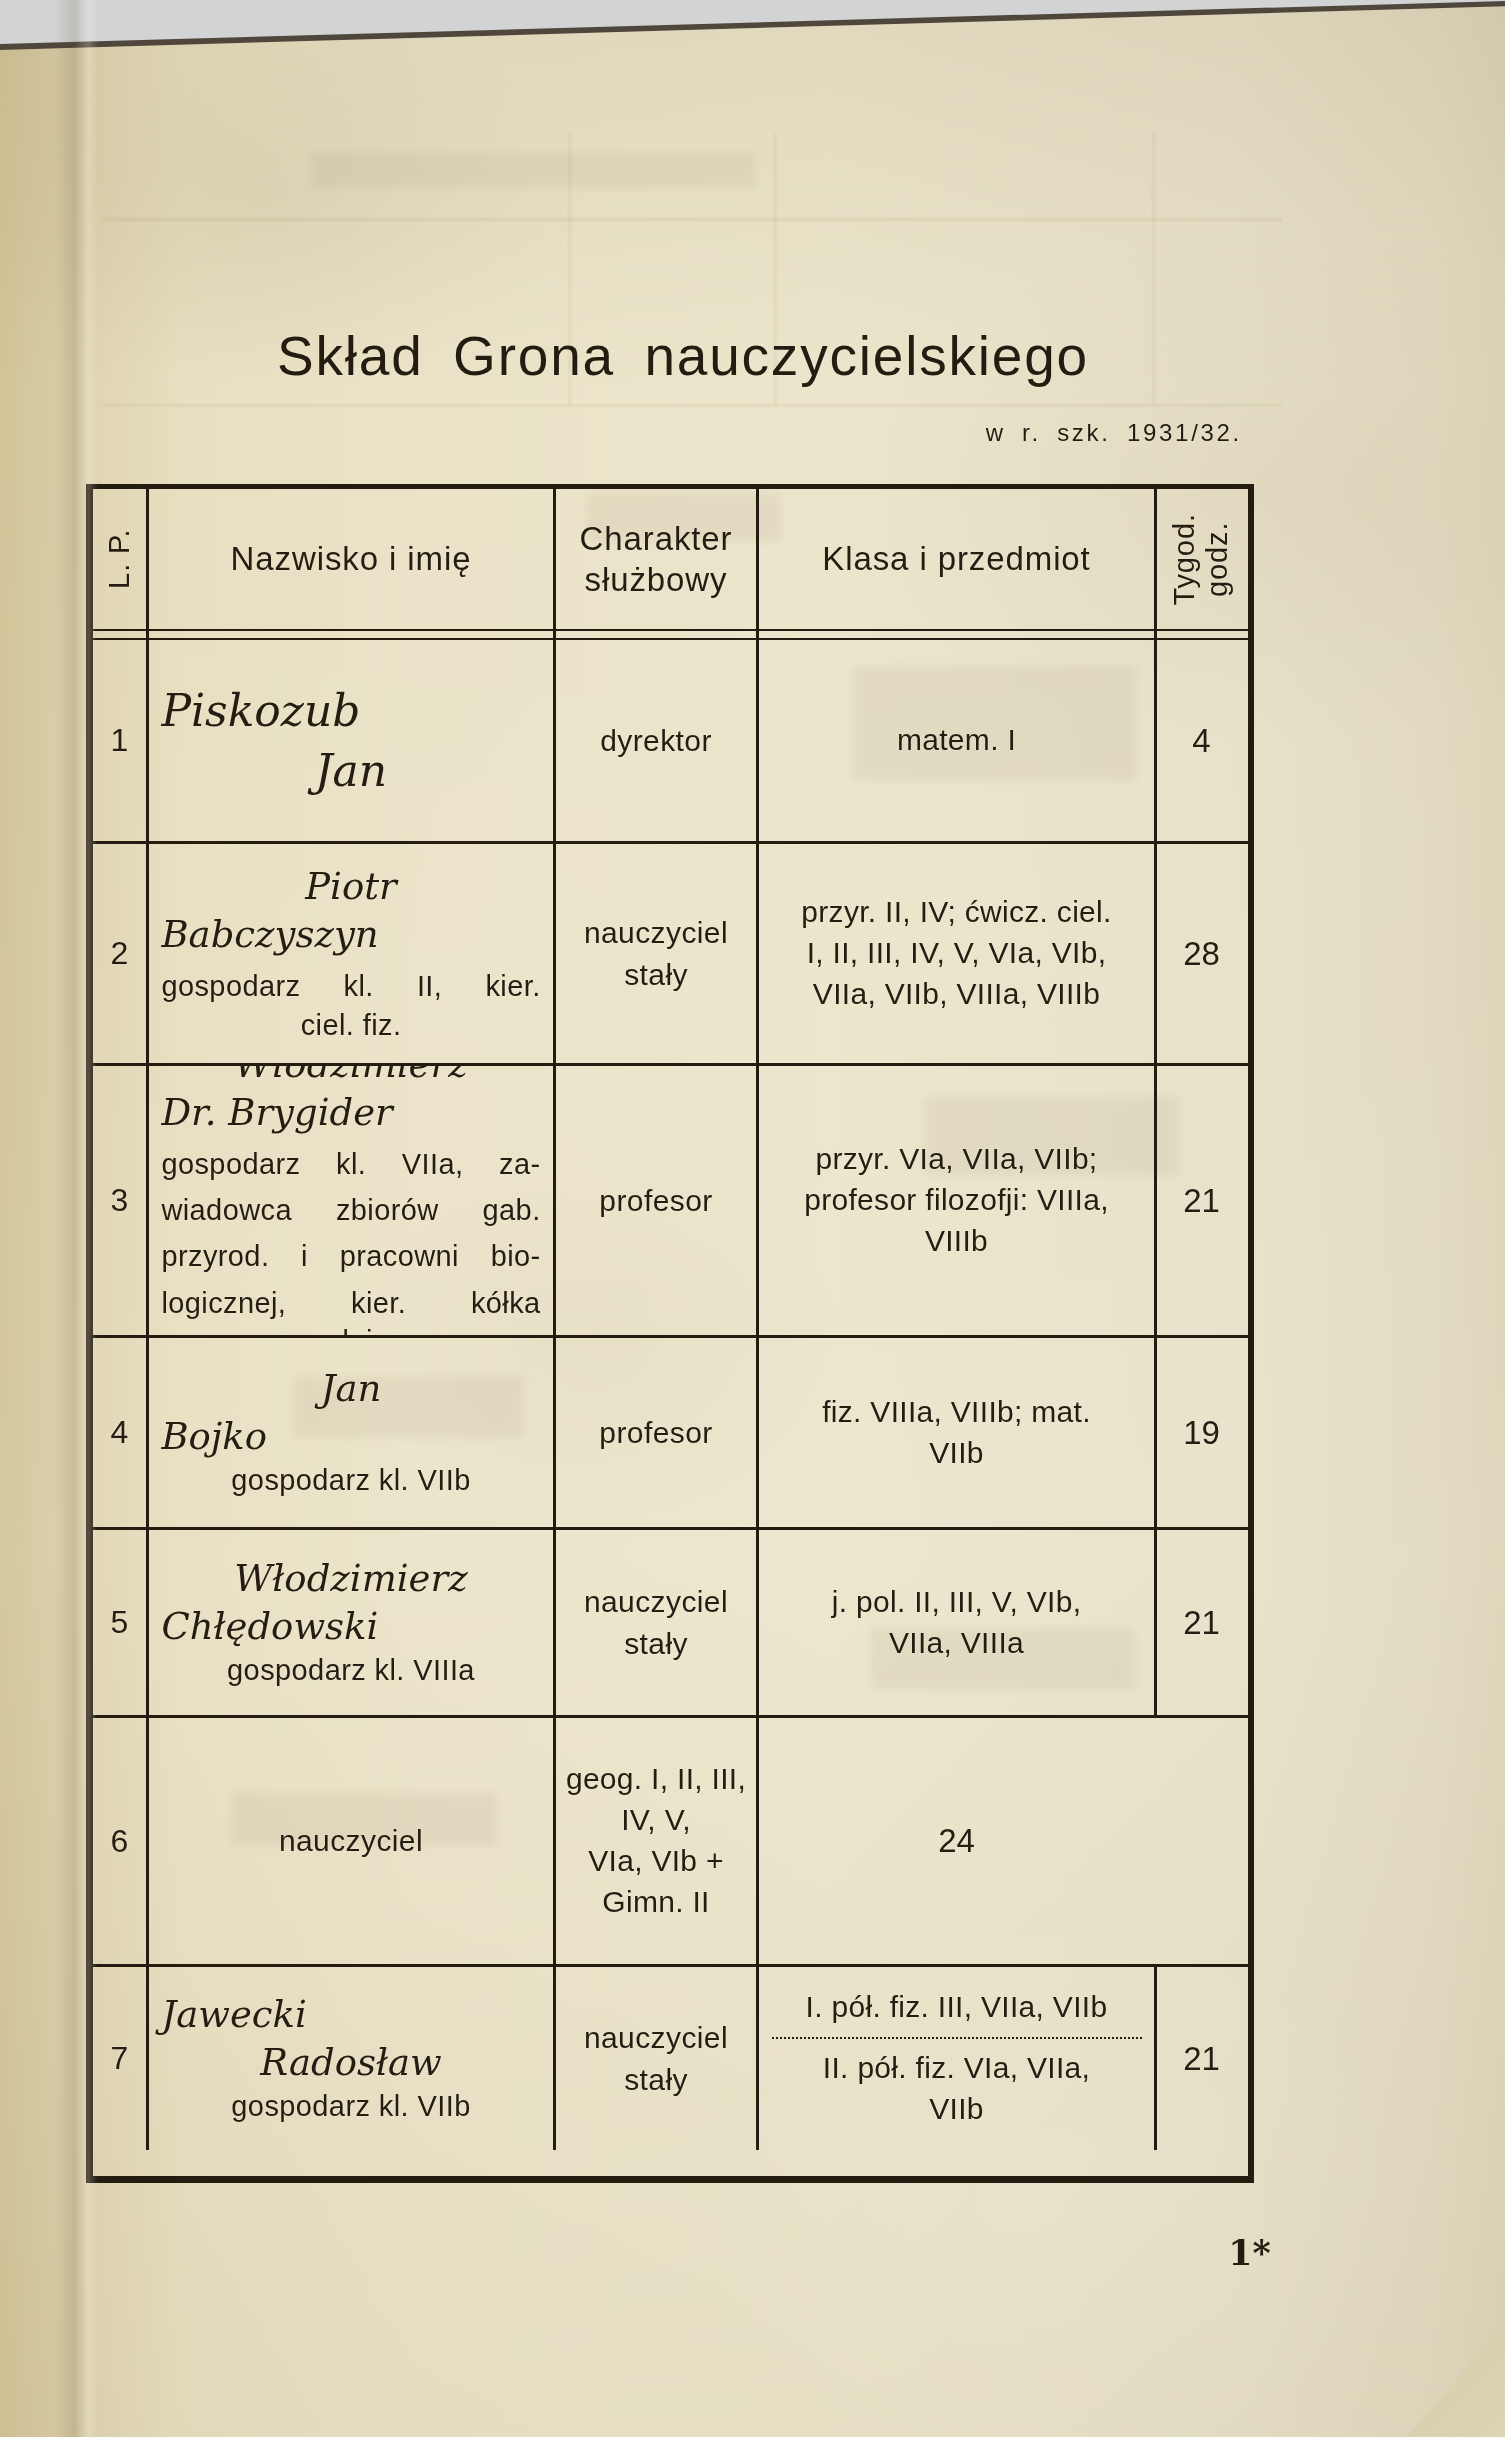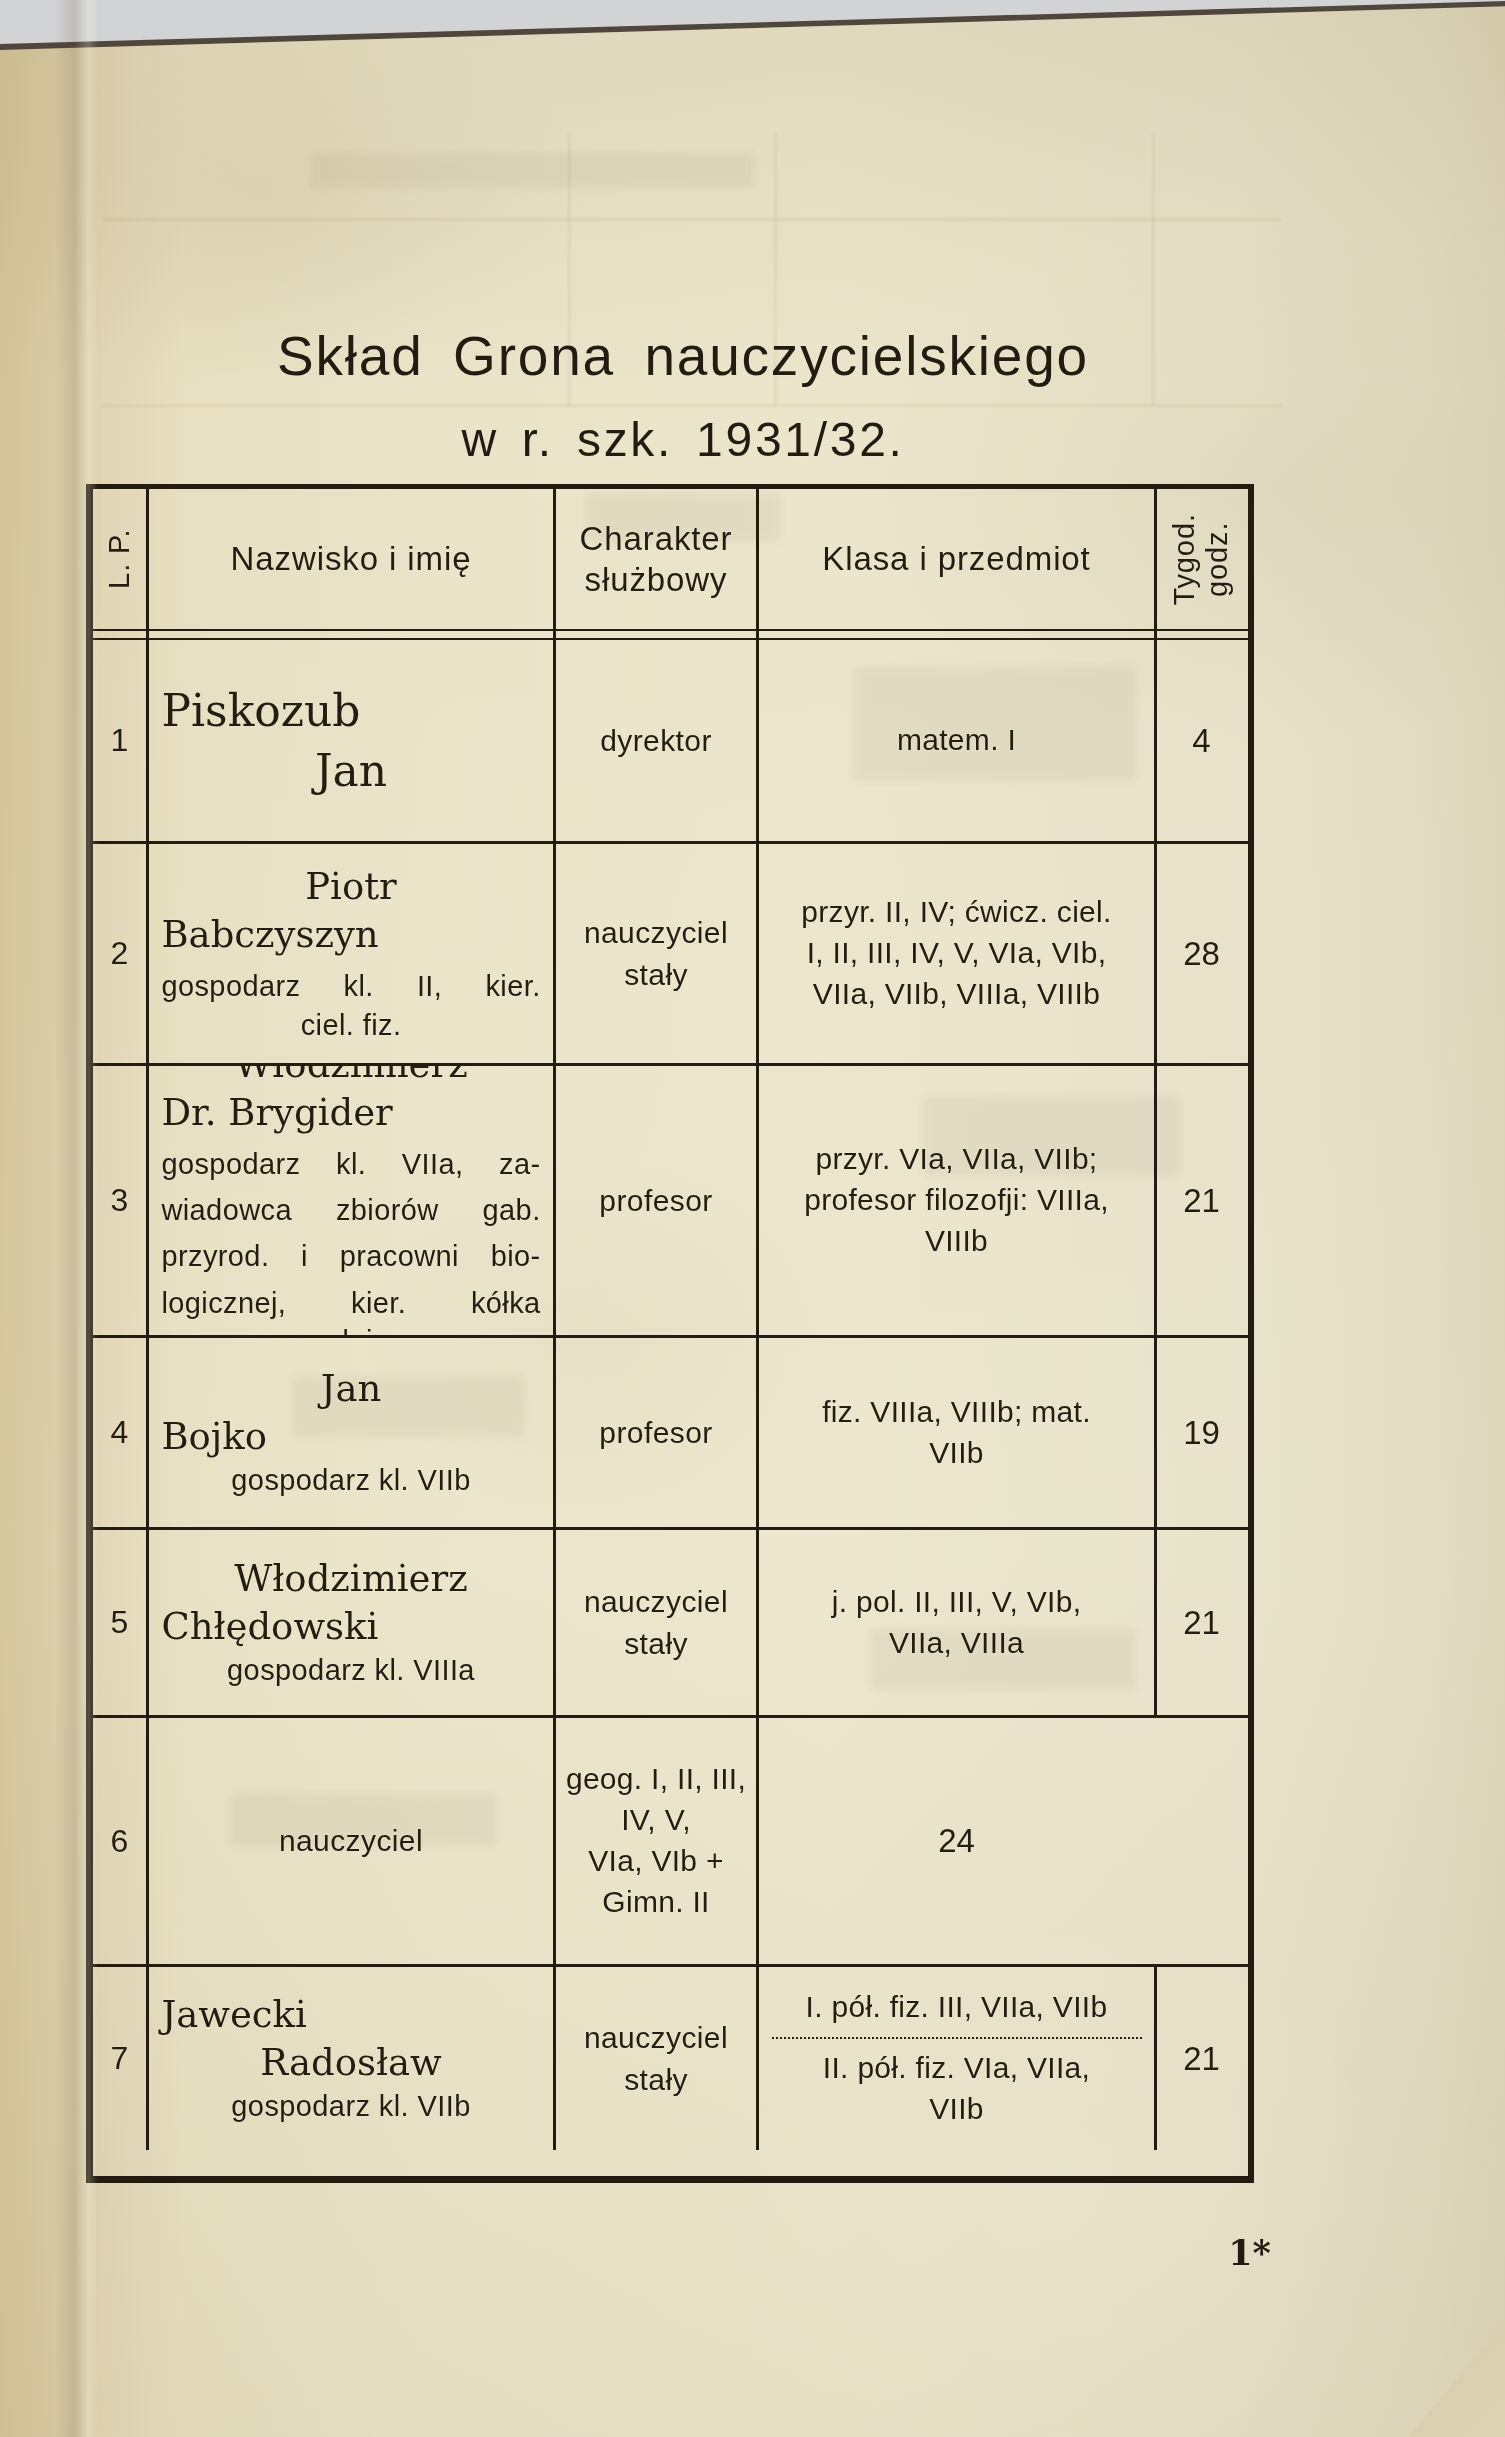--- a/index.html
+++ b/index.html
@@ -29,22 +29,22 @@
   .corner{position:absolute;right:0;bottom:0;width:142px;height:142px;z-index:6;
     clip-path:polygon(30% 100%,100% 18%,100% 100%);
     background:linear-gradient(135deg,#a6955f 0%,#cdc29b 22%,#d9cfae 55%,#ddd4b5 100%);}
   
   .gl{position:absolute;background:#8d7c54;opacity:.12;z-index:3;filter:blur(0.9px);}
   .sm{position:absolute;background:#564727;opacity:.055;filter:blur(3.5px);border-radius:5.3px;z-index:3;}
   
   .title-wrap{position:absolute;left:124px;top:324px;width:1118px;text-align:center;z-index:4;}
   .title{font-size:55px;letter-spacing:1.8px;word-spacing:12.4px;font-weight:400;
     color:#241c10;text-shadow:0 0 1.8px rgba(255,250,228,.55);}
-  .subtitle{margin-top:24px;font-size:48px;letter-spacing:2.7px;word-spacing:7px;color:#241c10;
-    text-shadow:0 0 1.8px rgba(255,250,228,.5);}
+  .subtitle{margin-top:31px;font-size:24px;letter-spacing:2.7px;word-spacing:7px;color:#241c10;
+    text-shadow:0 0 1.8px rgba(255,250,228,.5);text-align:right;}
   
   .table{position:absolute;left:86px;top:484px;width:1168px;height:1699px;z-index:4;
     box-sizing:border-box;border:solid #241c10;border-width:5.3px 6.2px 7px 7px;}
   .trow{display:grid;grid-template-columns:53px 407px 203px 398px 92px;box-sizing:border-box;}
   .cell{box-sizing:border-box;display:flex;flex-direction:column;justify-content:center;
     overflow:hidden;position:relative;}
   .cell + .cell{border-left:3.5px solid #241c10;}
   .thead{height:142px;border-bottom:2.7px solid #241c10;}
   .tsep{height:9px;border-bottom:2.7px solid #241c10;}
   .thead .cell{align-items:center;text-align:center;}
@@ -54,21 +54,21 @@
   .body-row{border-bottom:3.5px solid #241c10;}
   .body-row:last-child{border-bottom:none;}
   .r1{height:204px;} .r2{height:222px;} .r3{height:272px;} .r4{height:192px;}
   .r5{height:188px;} .r6{height:249px;} .r7{height:183px;}
   .lp-cell,.hours-cell{align-items:center;text-align:center;}
   .lp-cell span{font-size:32px;text-shadow:0 0 1.8px rgba(255,250,228,.5);}
   .hours-cell span{font-size:33px;text-shadow:0 0 1.8px rgba(255,250,228,.5);}
   .name-cell{padding:5.3px 12.4px;}
   .charakter-cell,.klasa-cell{padding:1px 9px;text-align:center;}
   .nline{width:100%;}
-  .script{font-family:"DejaVu Serif",serif;font-size:37px;line-height:1.3;
+  .script{font-family:"DejaVu Serif",serif;font-style:italic;font-size:37px;line-height:1.3;
     text-shadow:0 0 1.8px rgba(255,250,228,.5);}
   .big .script{font-size:44px;line-height:1.35;}
   .note{font-size:29px;line-height:1.32;letter-spacing:0.4px;text-shadow:0 0 1.8px rgba(255,250,228,.5);}
   .a-l{text-align:left;} .a-c{text-align:center;}
   .a-j{text-align:justify;text-align-last:justify;margin-top:8px;}
   .cline{font-size:30px;line-height:1.4;letter-spacing:0.4px;text-shadow:0 0 1.8px rgba(255,250,228,.5);}
   .kline{font-size:30px;line-height:1.36;letter-spacing:0.3px;text-shadow:0 0 1.8px rgba(255,250,228,.5);}
   .dotrule{border-top:2.7px dotted #241c10;margin:9px 3.5px;width:auto;}
   
   .signature{position:absolute;left:1214px;top:2232px;width:71px;text-align:center;z-index:4;

